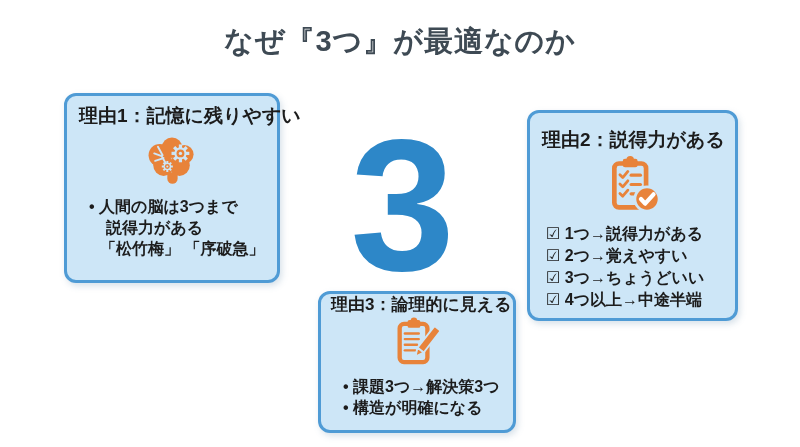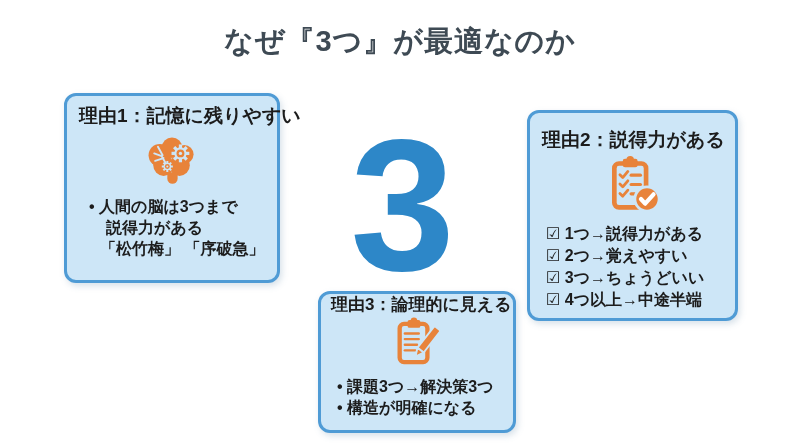--- a/index.html
+++ b/index.html
@@ -41,21 +41,21 @@
   .box-r3 .box-heading { font-size: 17px; }
   .icon-wrap { text-align: center; }
   .box-r1 .icon-wrap { margin-top: 4px; }
   .box-r2 .icon-wrap { margin-top: 3px; }
   .box-r3 .icon-wrap { margin-top: 2px; }
   .body-lines { font-weight: bold; font-size: 16px; line-height: 1.33; }
   .box-r1 .body-lines { margin-top: 6px; margin-left: 10px; }
   .box-r1 .line-1 { margin-left: 17px; }
   .box-r1 .line-2 { margin-left: 11px; }
   .box-r2 .body-lines { margin-top: 4px; margin-left: 4px; line-height: 1.38; }
-  .box-r3 .body-lines { font-size: 16px; margin-top: 4px; margin-left: 6px; line-height: 1.3; }
+  .box-r3 .body-lines { font-size: 16px; margin-top: 4px; margin-left: 12px; line-height: 1.3; }
   .big-number {
     position: absolute;
     left: 300px; top: 120px; width: 205px; height: 170px;
     display: flex; align-items: center; justify-content: center;
     font-size: 188px;
     font-weight: bold;
     line-height: 1;
     color: var(--accent-blue, #2d87c8);
   }
   svg .orange { fill: var(--icon-orange, #e8833a); }

